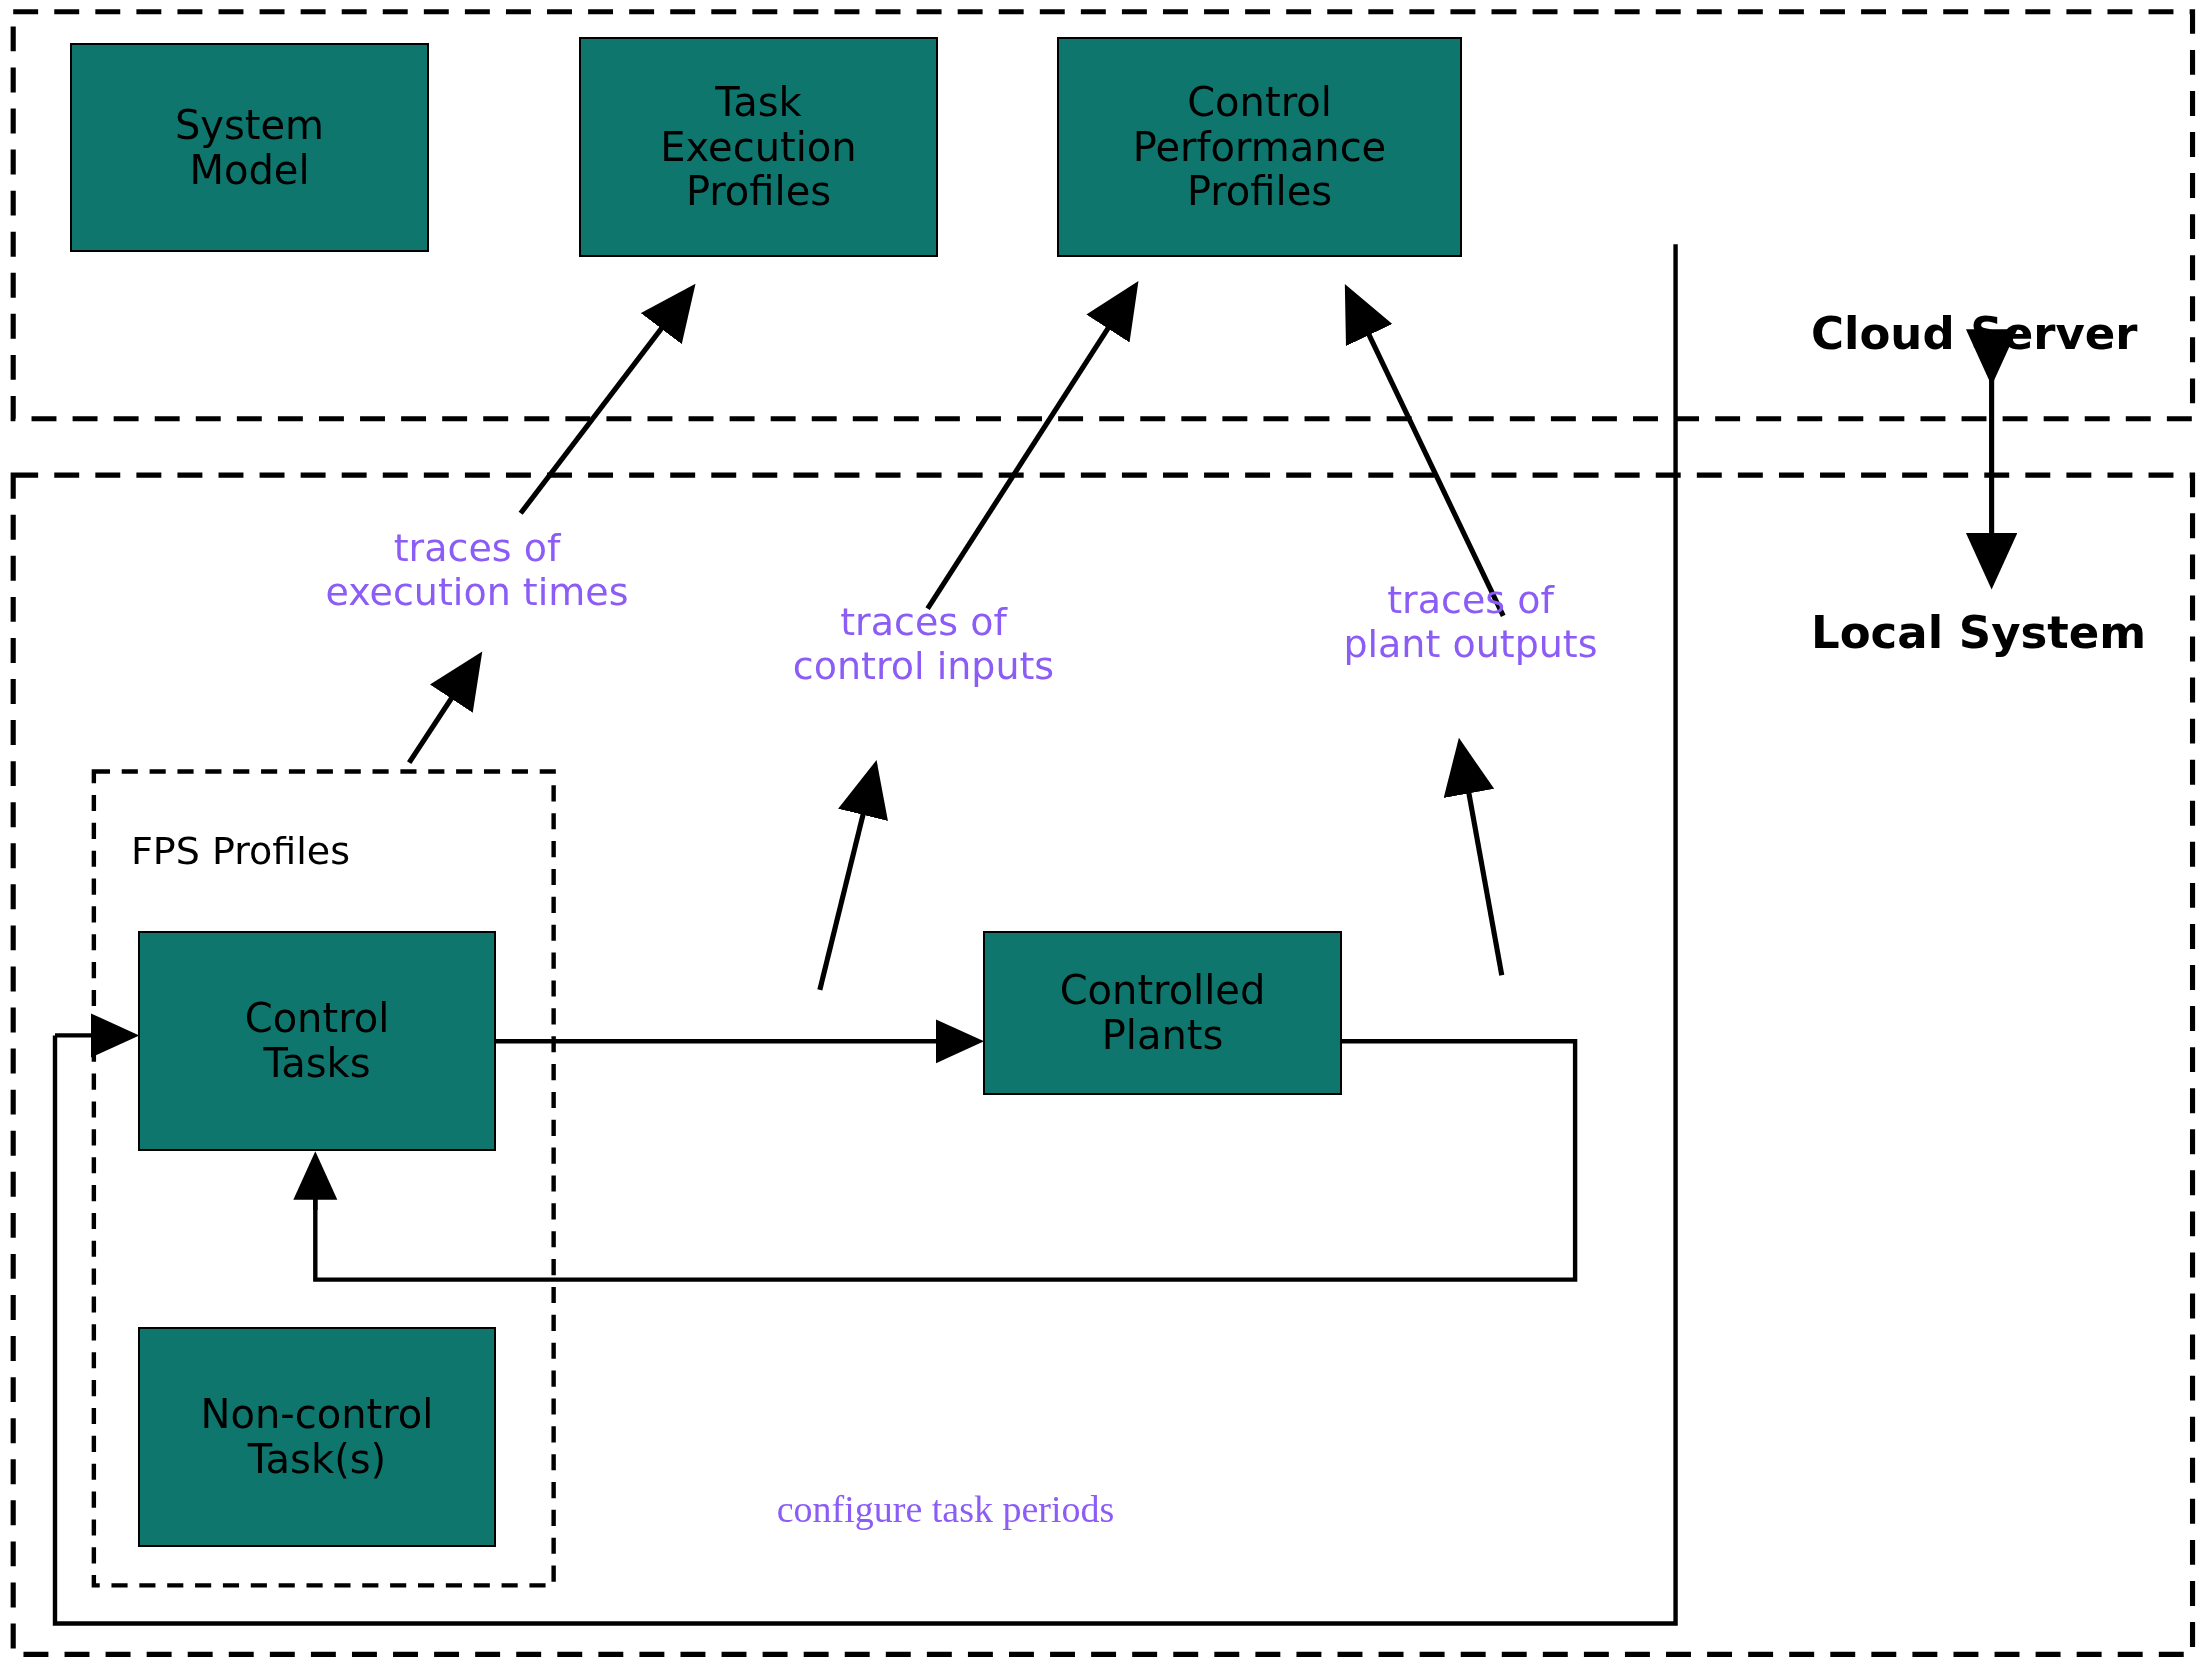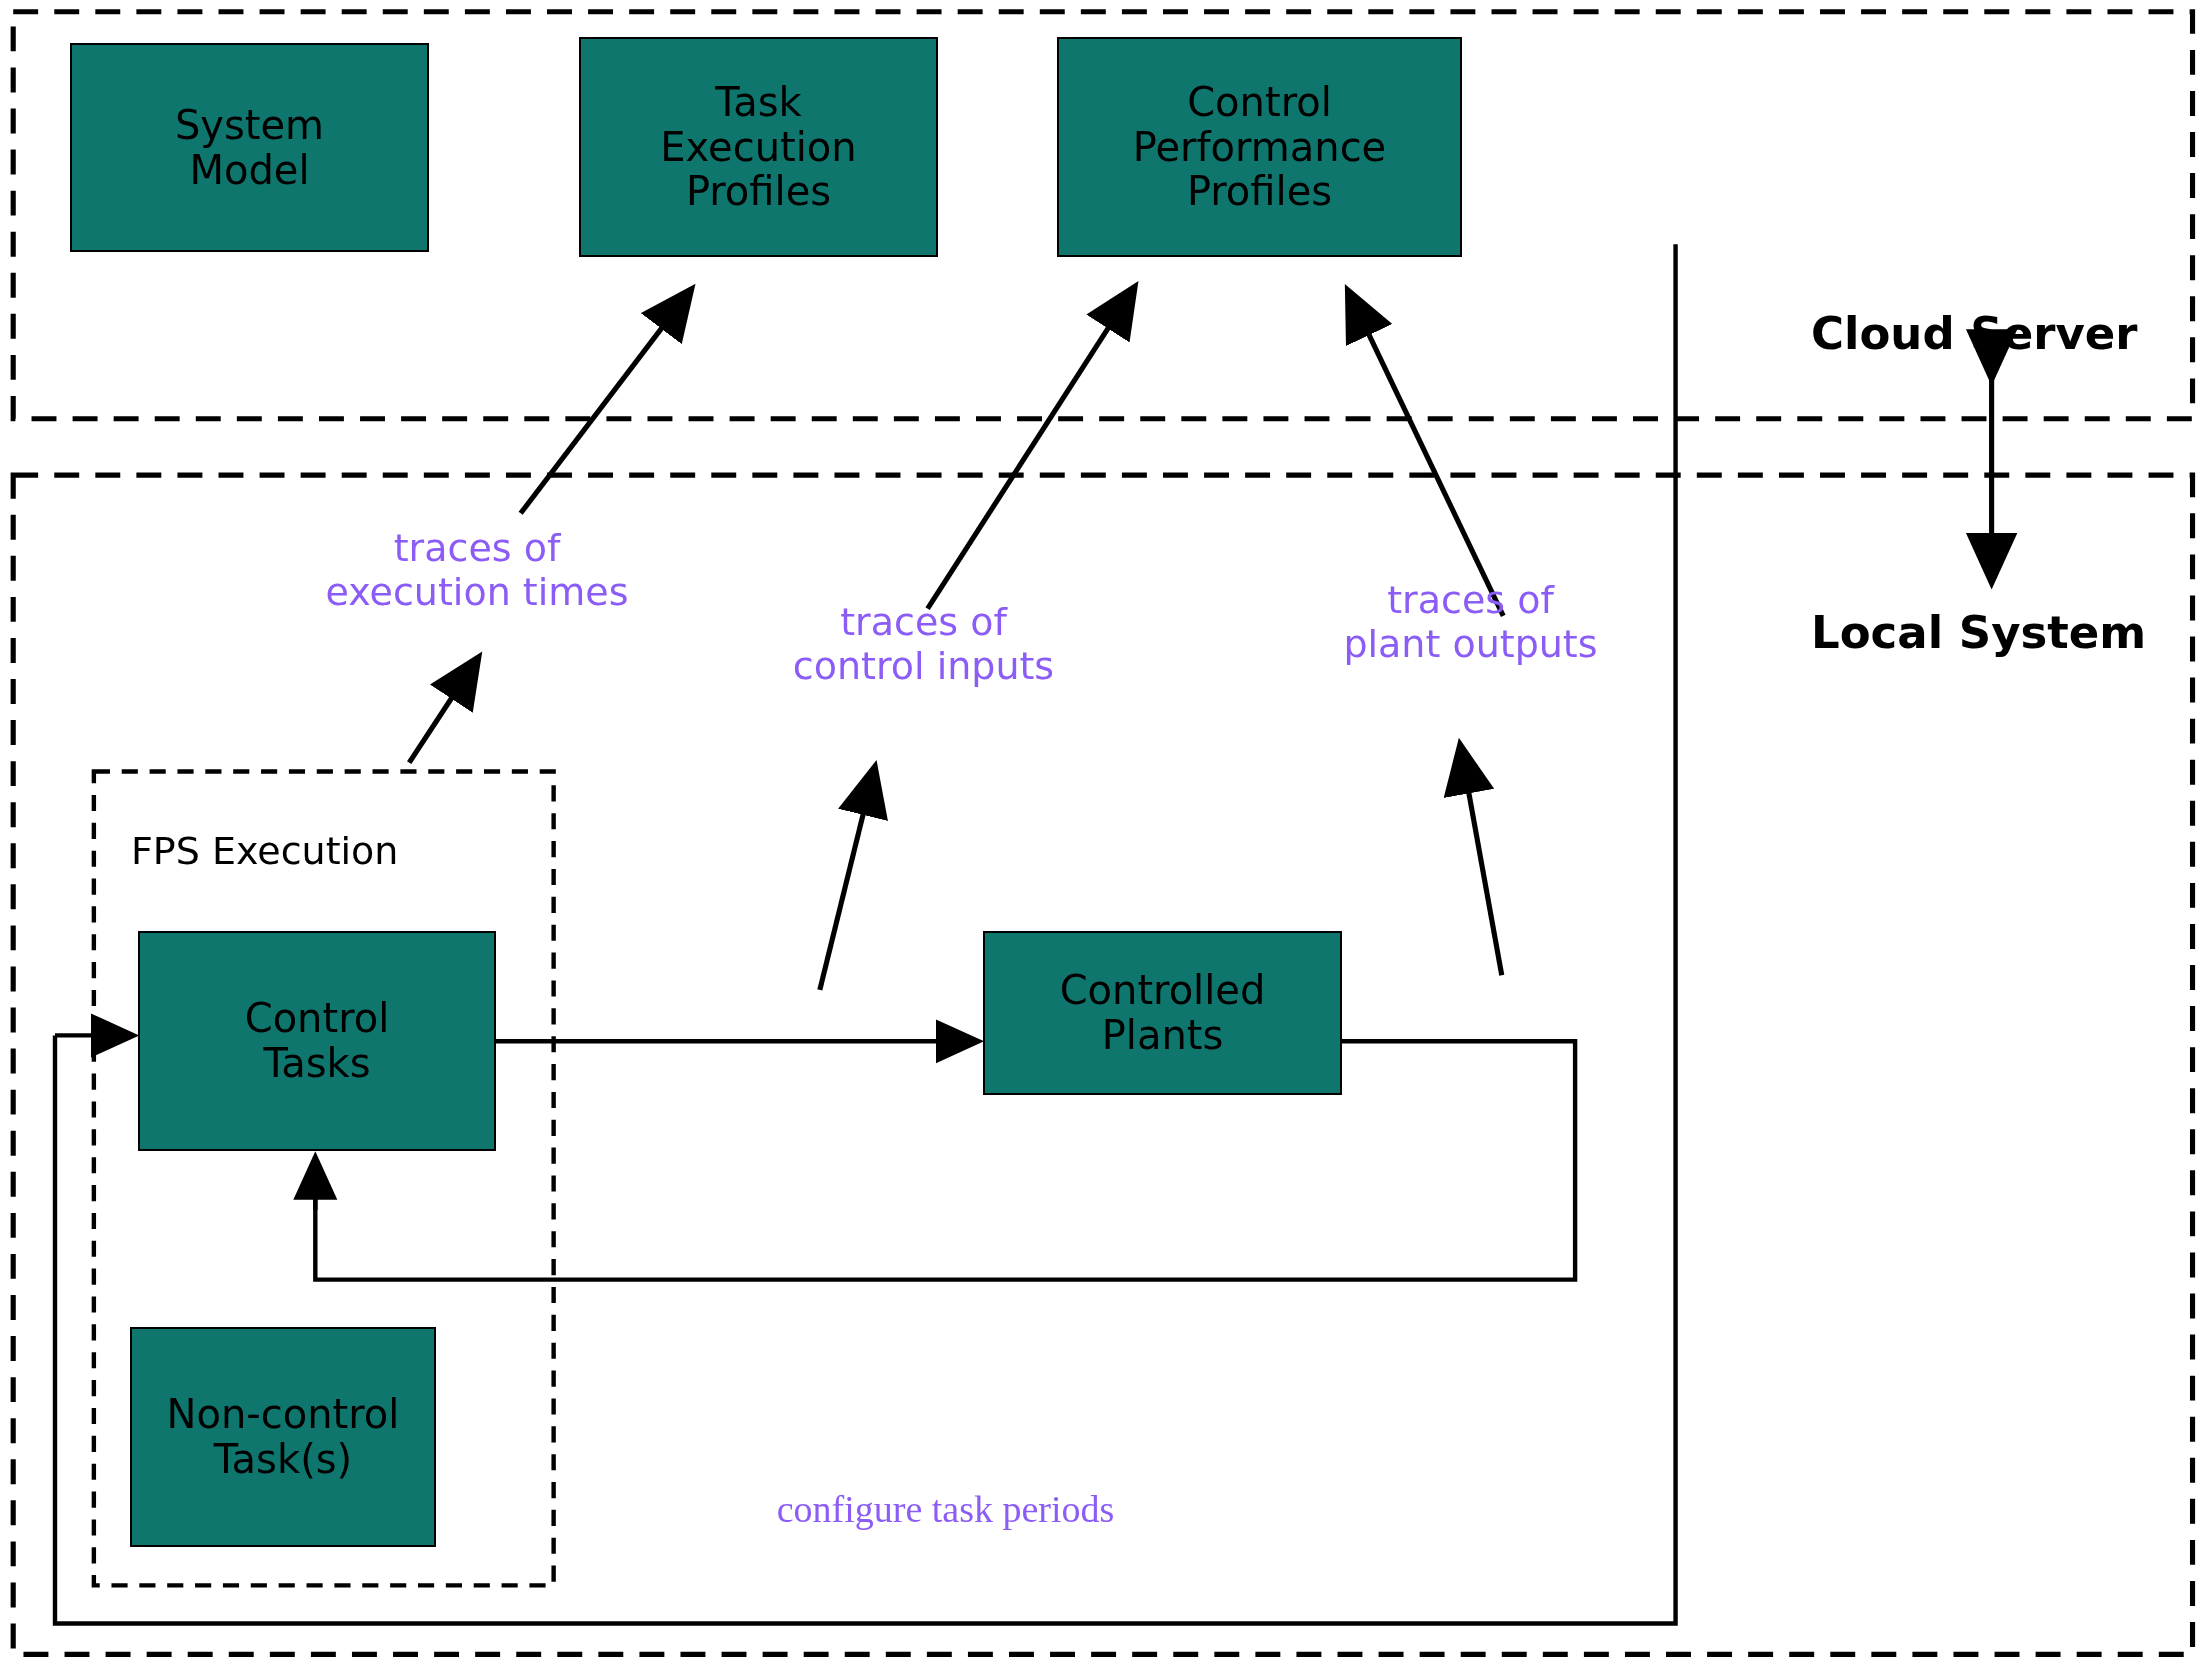--- a/index.html
+++ b/index.html
@@ -114,26 +114,26 @@
 
   <div class="box" style="left:579px; top:37px; width:359px; height:220px;">Task
 Execution
 Profiles</div>
 
   <div class="box" style="left:1057px; top:37px; width:405px; height:220px;">Control
 Performance
 Profiles</div>
 
 
-  <div class="sched-label" style="left:131px; top:829px;">FPS Execution</div>
+  <div class="sched-label" style="left:131px; top:829px;">FPS Profiles</div>
 
   <div class="box" style="left:138px; top:931px; width:358px; height:220px;">Control
 Tasks</div>
 
-  <div class="box" style="left:130px; top:1327px; width:306px; height:220px;">Non-control
+  <div class="box" style="left:138px; top:1327px; width:358px; height:220px;">Non-control
 Task(s)</div>
 
   <div class="box" style="left:983px; top:931px; width:359px; height:164px;">Controlled
 Plants</div>
 
   <div class="free-label" style="left:257px; top:527px; width:440px;">traces of
 execution times</div>
 
   <div class="free-label" style="left:733px; top:601px; width:381px;">traces of
 control inputs</div>

